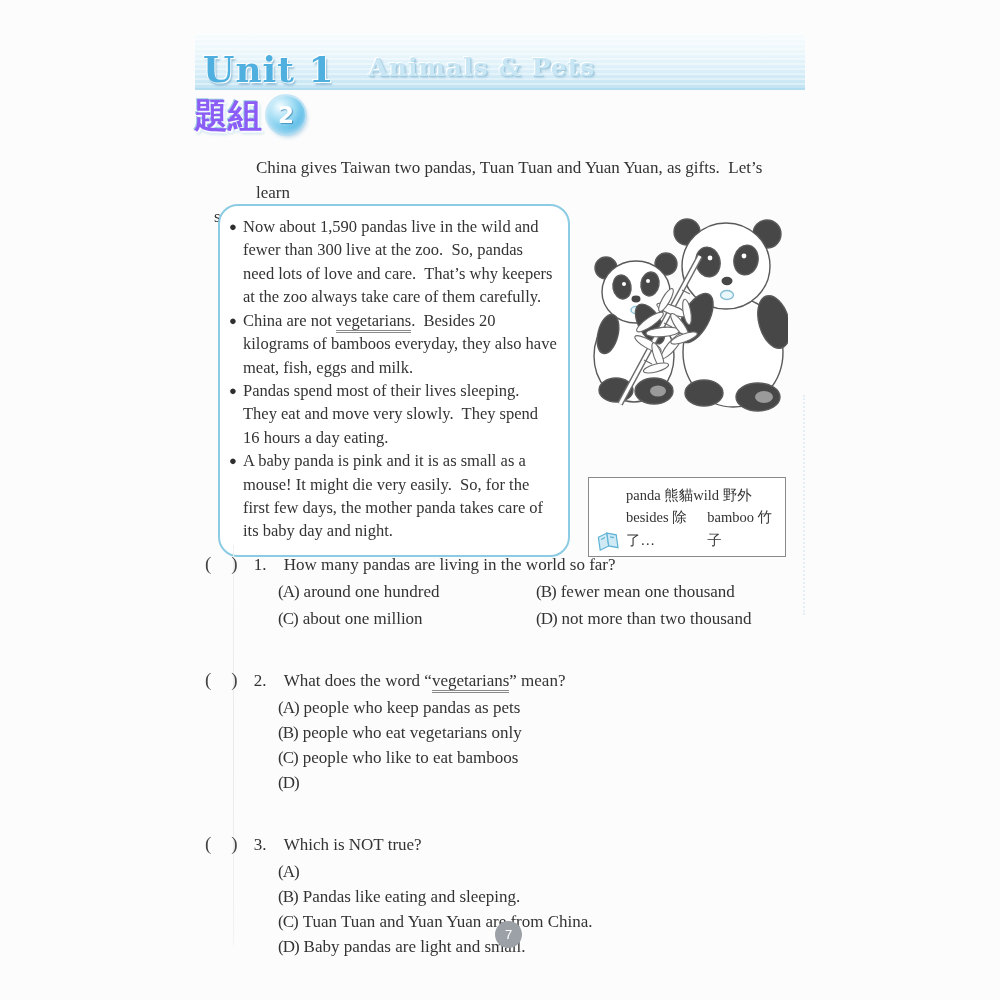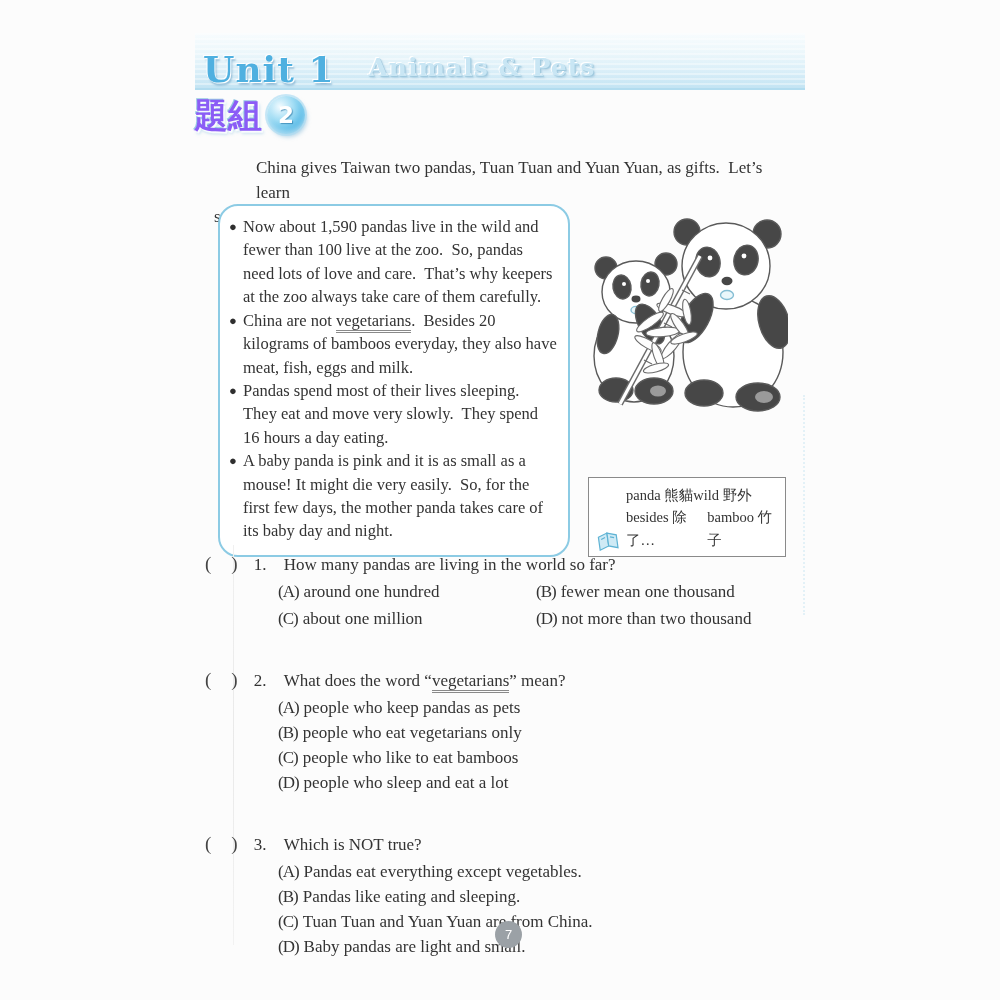--- a/index.html
+++ b/index.html
@@ -127,21 +127,21 @@
   <div class="intro">
     <div class="line first">China gives Taiwan two pandas, Tuan Tuan and Yuan Yuan, as gifts.  Let’s learn</div>
     <div class="line">some things about pandas.</div>
   </div>
 
   <div class="content-row">
 
     <div class="reading-box">
       <div class="bullet">
         <span class="dot">●</span>
-        <span class="btext">Now about 1,590 pandas live in the wild and fewer than 100 live at the zoo.  So, pandas need lots of love and care.  That’s why keepers at the zoo always take care of them carefully.</span>
+        <span class="btext">Now about 1,590 pandas live in the wild and fewer than 300 live at the zoo.  So, pandas need lots of love and care.  That’s why keepers at the zoo always take care of them carefully.</span>
       </div>
       <div class="bullet">
         <span class="dot">●</span>
         <span class="btext"><span>China are not </span><span class="u-dbl">vegetarians</span><span>.  Besides 20 kilograms of bamboos everyday, they also have meat, fish, eggs and milk.</span></span>
       </div>
       <div class="bullet">
         <span class="dot">●</span>
         <span class="btext">Pandas spend most of their lives sleeping.  They eat and move very slowly.  They spend 16 hours a day eating.</span>
       </div>
       <div class="bullet">
@@ -280,36 +280,34 @@
         <div class="opt">
             <span class="lbl">(B)</span>
             <span>people who eat vegetarians only</span>
           </div>
         <div class="opt">
             <span class="lbl">(C)</span>
             <span>people who like to eat bamboos</span>
           </div>
         <div class="opt">
             <span class="lbl">(D)</span>
-            <span>people who sleep and eat a lot</span>
           </div>
       </div>
     </div>
 
     <div class="question">
       <div class="q-head">
         <span class="paren open">(</span>
         <span class="paren close">)</span>
         <span class="q-num">3.</span>
         <span class="q-text">Which is NOT true?</span>
       </div>
       <div class="q-options">
         <div class="opt">
             <span class="lbl">(A)</span>
-            <span>Pandas eat everything except vegetables.</span>
           </div>
         <div class="opt">
             <span class="lbl">(B)</span>
             <span>Pandas like eating and sleeping.</span>
           </div>
         <div class="opt">
             <span class="lbl">(C)</span>
             <span>Tuan Tuan and Yuan Yuan are from China.</span>
           </div>
         <div class="opt">

